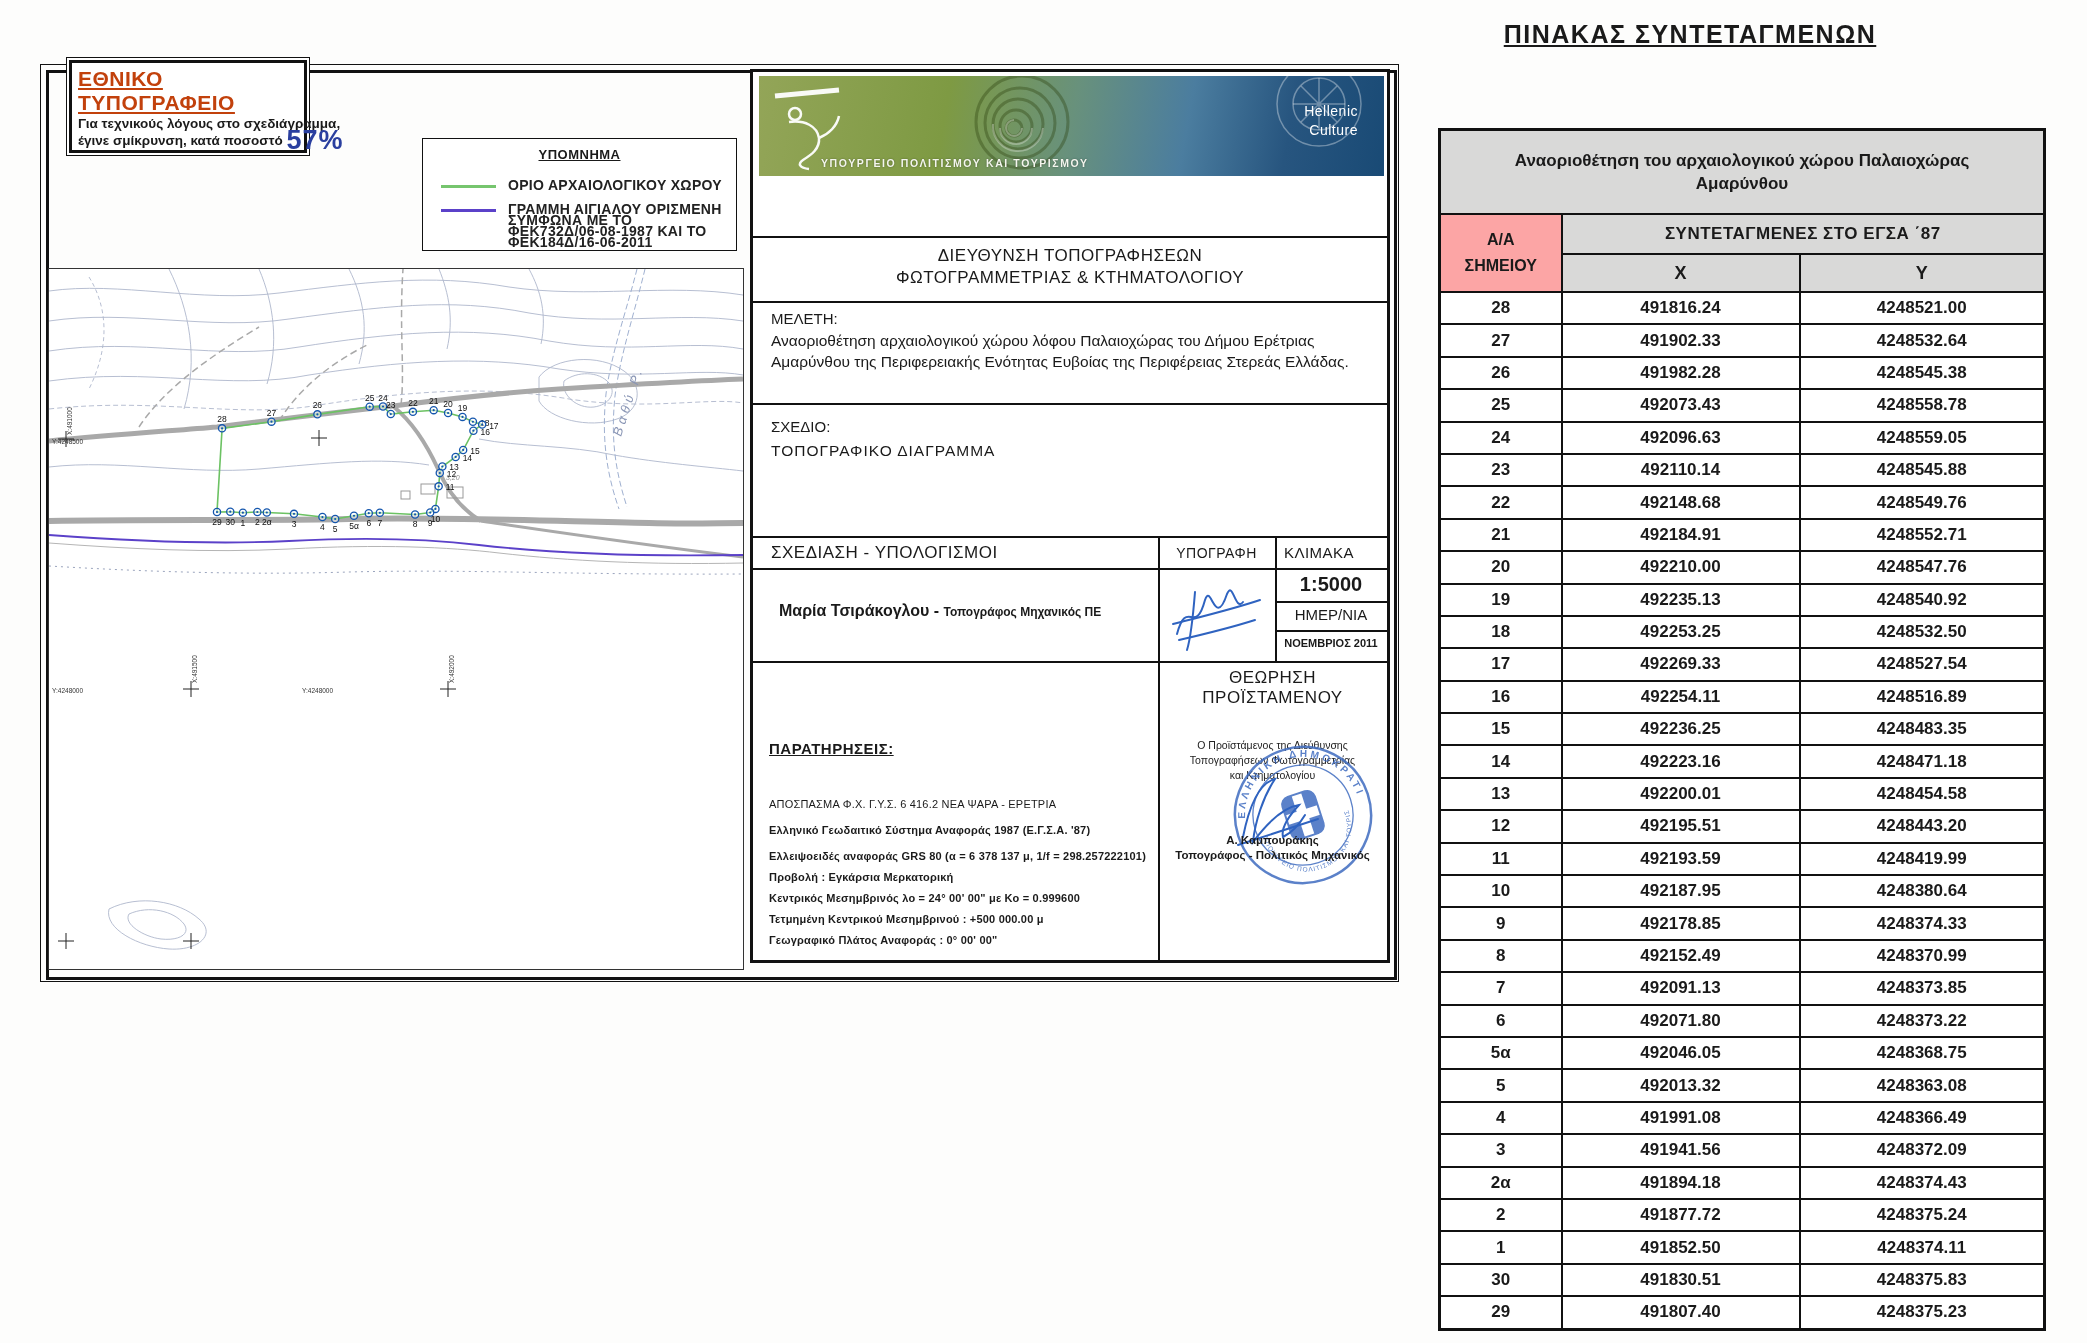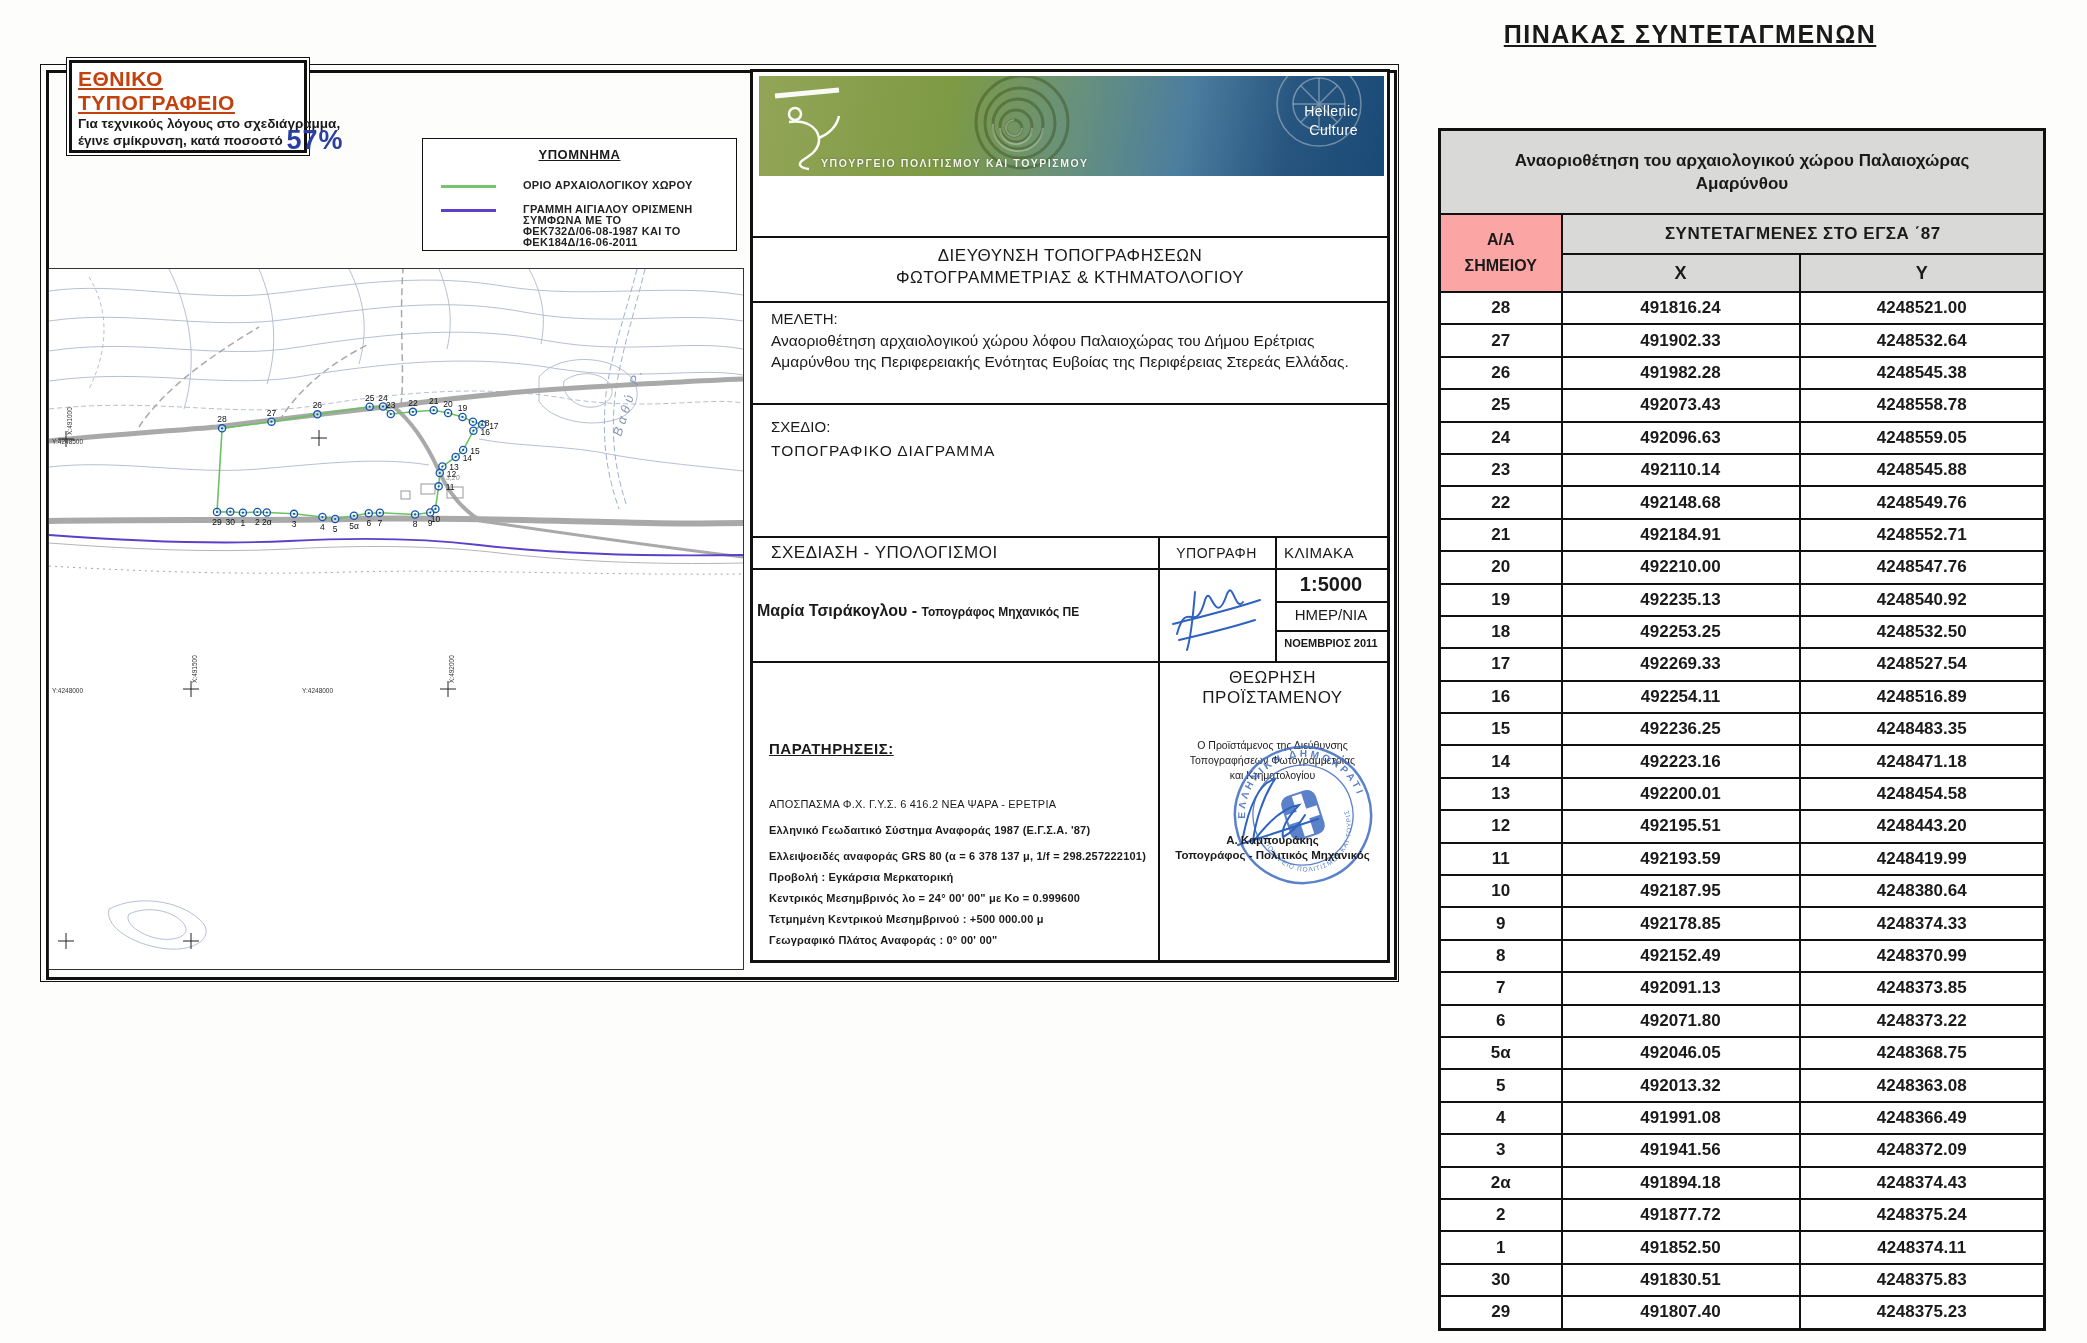--- a/index.html
+++ b/index.html
@@ -14,41 +14,41 @@
   .print-box-inner{border:3px solid #111;width:100%;height:100%;box-sizing:border-box;padding:4px 6px 2px 6px;}
   .pb-title{color:#c2410c;font-weight:bold;font-size:21px;text-decoration:underline;letter-spacing:.5px;}
   .pb-line{font-size:13.5px;font-weight:bold;line-height:17px;white-space:nowrap;}
   .pb-pct{color:#2a3f9f;font-size:27px;font-weight:bold;vertical-align:-4px;letter-spacing:1px;}
   
   .legend-box{left:422px;top:138px;width:315px;height:113px;border:1.5px solid #111;background:#fff;box-sizing:border-box;}
   .legend-title{text-align:center;font-weight:bold;font-size:13px;text-decoration:underline;margin-top:8px;letter-spacing:.5px;}
   .legend-items{margin-top:18px;}
   .legend-item{display:flex;align-items:flex-start;margin:0 0 13px 18px;}
   .legend-line{display:inline-block;width:55px;height:2.5px;margin-top:5px;flex:none;}
-  .legend-text{font-size:11px;font-weight:bold;color:#222;margin-left:27px;white-space:pre-line;line-height:11px;letter-spacing:.3px;}
+  .legend-text{font-size:14px;font-weight:bold;color:#222;margin-left:12px;white-space:pre-line;line-height:11px;letter-spacing:.3px;}
   
   .map-box{left:48px;top:268px;width:694px;height:700px;border:1px solid #333;background:#fff;box-sizing:content-box;}
   
   .title-block{left:750px;top:69px;width:640px;height:894px;border:3px solid #111;background:#fff;box-sizing:border-box;}
   .tb{position:absolute;}
   .banner{left:6px;top:4px;width:625px;height:100px;
      background:linear-gradient(100deg,#93a558 0%,#7e9a43 30%,#68917c 50%,#4b7d9f 68%,#27557f 84%,#194a75 100%);overflow:hidden;}
   .banner-min{position:absolute;left:62px;bottom:7px;color:#f4f6ee;font-size:10.5px;letter-spacing:1.6px;font-weight:bold;text-shadow:0 0 2px rgba(0,0,0,.4);}
   .banner-brand{position:absolute;right:26px;top:26px;text-align:right;color:#fff;font-size:14px;line-height:19px;letter-spacing:.5px;}
   .hline{position:absolute;left:0;width:634px;border-top:2px solid #111;}
   .vline{position:absolute;border-left:2px solid #111;}
   .tb-ministry{left:0;top:122px;width:634px;text-align:center;font-size:21px;letter-spacing:1px;}
   .tb-dir{left:0;width:634px;text-align:center;font-size:17px;letter-spacing:.5px;}
   .tb-label{font-size:15px;}
   .tb-study{left:18px;top:258px;width:600px;font-size:15.5px;line-height:21px;}
   .tb-drawing{left:18px;top:370px;font-size:15.5px;letter-spacing:1px;}
   .cell-head{font-size:16px;letter-spacing:.5px;}
   .scale-val{left:522px;top:501px;width:112px;text-align:center;font-size:20px;font-weight:bold;}
   .scale-sub{left:522px;width:112px;text-align:center;}
-  .designer{left:4px;top:530px;font-size:16px;font-weight:bold;}
+  .designer{left:26px;top:530px;font-size:16px;font-weight:bold;}
   .designer small{font-size:12px;}
   .approval{left:405px;top:596px;width:229px;text-align:center;font-size:17px;letter-spacing:.5px;}
   .intro-line{left:405px;width:229px;text-align:center;font-size:10.5px;line-height:15px;color:#222;}
   .approver{left:405px;width:229px;text-align:center;font-size:11.5px;font-weight:bold;z-index:4;}
   .notes-label{left:16px;top:668px;font-size:15px;font-weight:bold;text-decoration:underline;letter-spacing:.5px;}
   .notes{left:16px;top:726px;width:385px;font-size:11px;list-style:none;margin:0;padding:0;}
   .notes li{margin-bottom:9px;font-weight:bold;letter-spacing:.2px;}
   .notes li:first-child{font-weight:normal;margin-bottom:14px;}
   .notes li:nth-child(2){margin-bottom:14px;}
   

